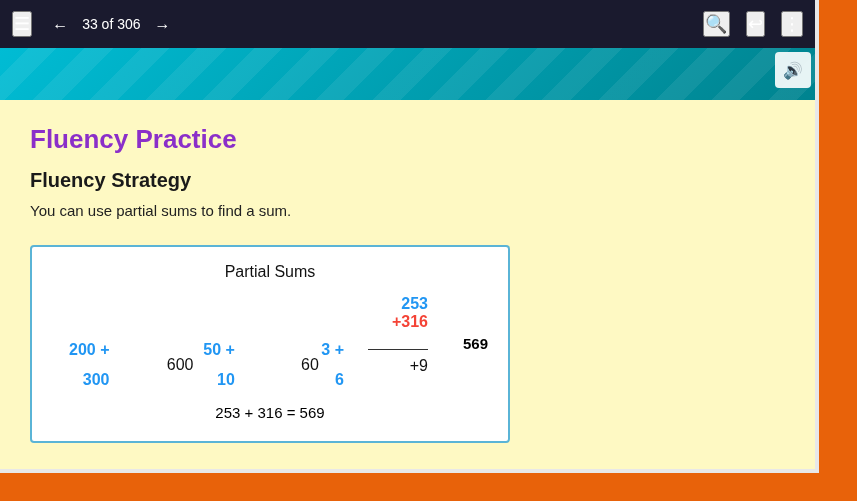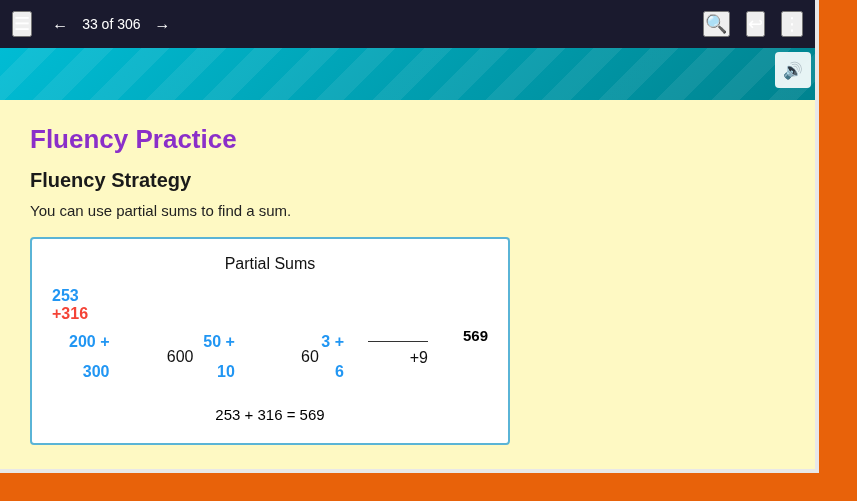--- a/index.html
+++ b/index.html
@@ -140,21 +140,21 @@
     .fluency-strategy-heading {
       font-size: 20px;
       font-weight: bold;
       color: #1a1a1a;
       margin-bottom: 10px;
     }
 
     .description-text {
       font-size: 15px;
       color: #222222;
-      margin-bottom: 18px;
+      margin-bottom: 26px;
     }
 
     
     .partial-sums-box {
       border: 2px solid #5ab4d6;
       border-radius: 4px;
       padding: 16px 20px 20px 20px;
       max-width: 480px;
       background: #fff;
     }
@@ -211,21 +211,21 @@
       padding-right: 0;
       font-weight: bold;
       font-size: 15px;
     }
     .total-row .right-part {
       width: 60px;
       text-align: right;
     }
     .equation-line {
       text-align: center;
-      margin-top: 20px;
+      margin-top: 10px;
       font-size: 15px;
     }
   </style>
 </head>
 <body>
 
 <div class="orange-accent"></div>
 <div class="orange-accent-bottom"></div>
 
 <div class="main-window">
@@ -254,21 +254,21 @@
 
     <div class="fluency-title">Fluency Practice</div>
 
     <div class="fluency-strategy-heading">Fluency Strategy</div>
 
     <div class="description-text">You can use partial sums to find a sum.</div>
 
     <div class="partial-sums-box">
       <div class="partial-sums-title">Partial Sums</div>
 
-      <div style="display:flex; flex-direction:column; padding-right: 60px; margin-bottom:4px;">
+      <div style="display:flex; flex-direction:column; align-items:flex-end; padding-right: 60px; margin-bottom:4px;">
         <span class="num-253">253</span>
         <span class="num-316">+316</span>
       </div>
 
       <div class="partial-rows-wrap">
 
         <div class="p-row">
           <span class="left-part color-blue">200 + 300</span>
           <span class="right-part color-black">600</span>
         </div>

